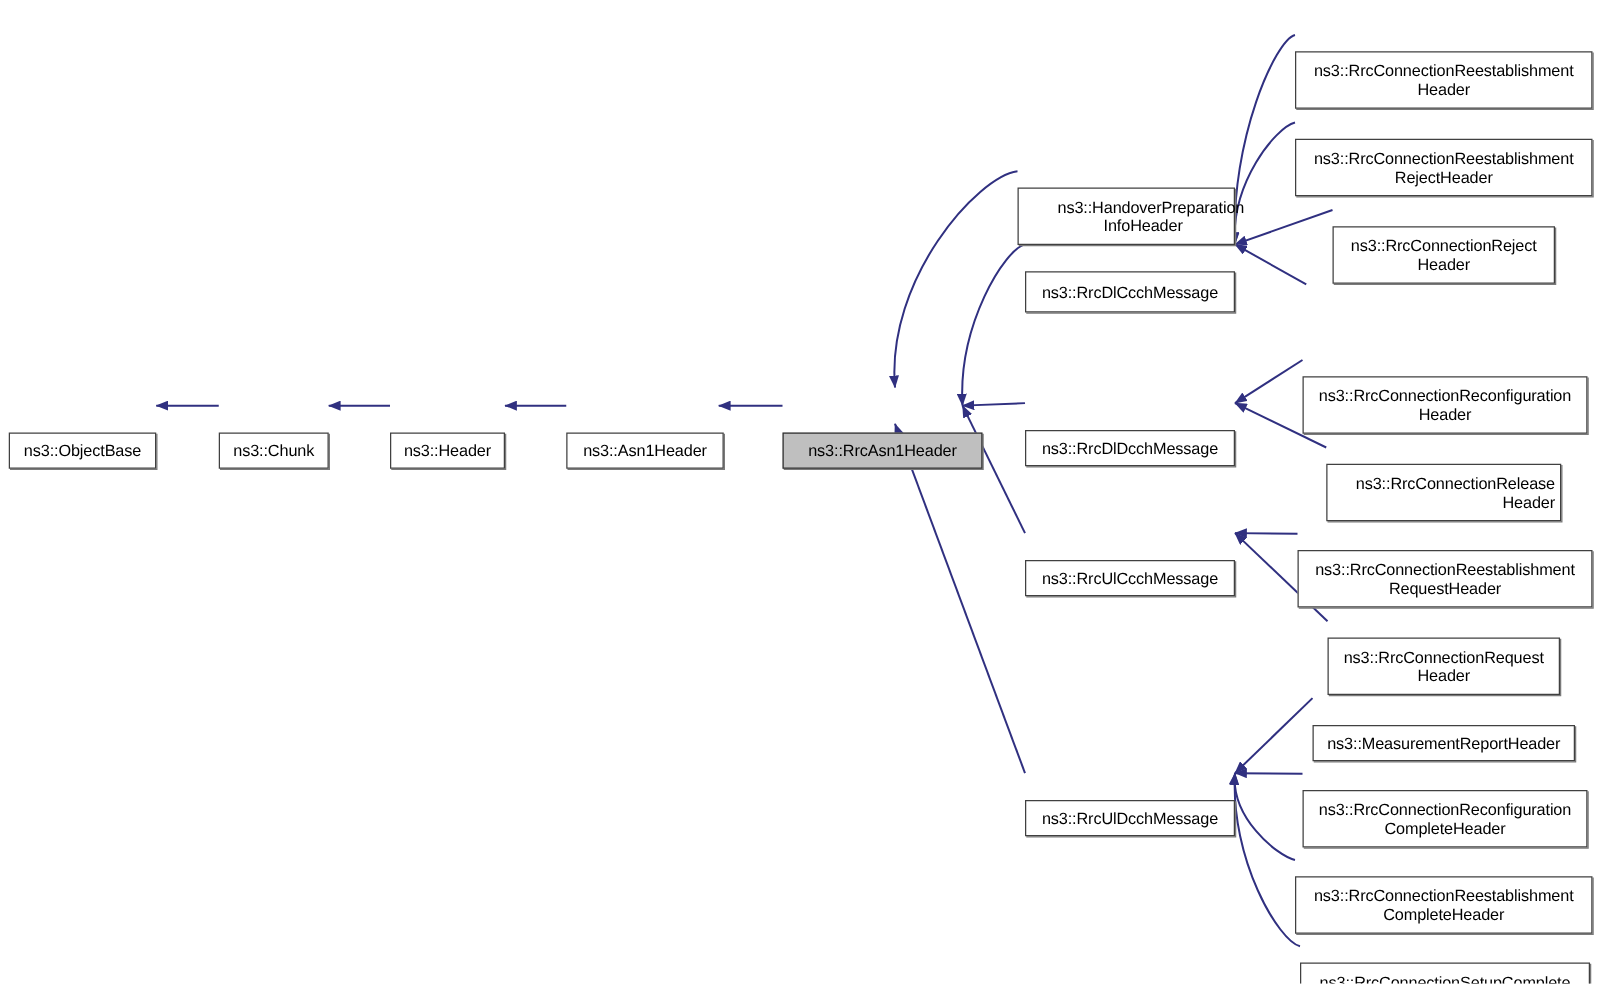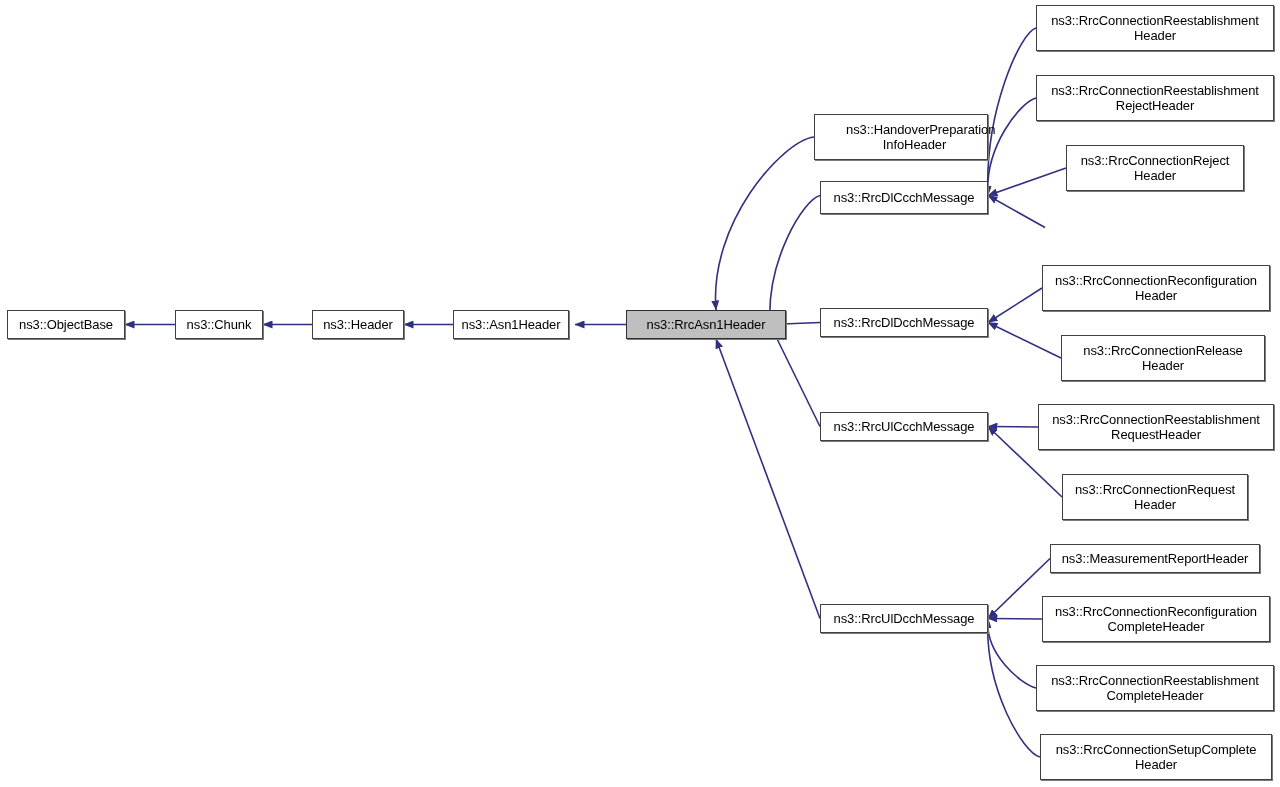--- a/index.html
+++ b/index.html
@@ -35,20 +35,21 @@
     font-size: 13px;
     line-height: 15px;
     letter-spacing: -0.1px;
     text-align: center;
     display: flex;
     align-items: center;
     justify-content: center;
     padding: 1px 4px;
     z-index: 5;
     box-shadow: 1px 1px 0 0 #7a7a7a;
+    margin-top: 36px;
   }
   .node span {
     display: block;
     width: 100%;
   }
   .node.highlight {
     background: #bfbfbf;
     border: 1px solid #303030;
   }
 </style>
@@ -92,21 +93,21 @@
   </div>
 
   <div class="node" style="left:175px;top:310px;width:88px;height:29px;">
     <span>ns3::Chunk</span>
   </div>
 
   <div class="node" style="left:312px;top:310px;width:92px;height:29px;">
     <span>ns3::Header</span>
   </div>
 
-  <div class="node" style="left:453px;top:310px;width:116px;height:29px;">
+  <div class="node" style="left:453px;top:310px;width:126px;height:29px;">
     <span>ns3::Asn1Header</span>
   </div>
 
   <div class="node highlight" style="left:626px;top:310px;width:160px;height:29px;">
     <span>ns3::RrcAsn1Header</span>
   </div>
 
   <div class="node" style="left:814px;top:114px;width:174px;height:46px;padding-left:31px;">
     <span>ns3::HandoverPreparation<br>InfoHeader</span>
   </div>
@@ -137,21 +138,21 @@
 
   <div class="node" style="left:1066px;top:145px;width:178px;height:46px;">
     <span>ns3::RrcConnectionReject<br>Header</span>
   </div>
 
 
   <div class="node" style="left:1042px;top:265px;width:228px;height:46px;">
     <span>ns3::RrcConnectionReconfiguration<br>Header</span>
   </div>
 
-  <div class="node" style="left:1061px;top:335px;width:204px;height:46px;">
+  <div class="node" style="left:1061px;top:335px;width:188px;height:46px;text-align:right;">
     <span>ns3::RrcConnectionRelease<br>Header</span>
   </div>
 
   <div class="node" style="left:1038px;top:404px;width:236px;height:46px;">
     <span>ns3::RrcConnectionReestablishment<br>RequestHeader</span>
   </div>
 
   <div class="node" style="left:1062px;top:474px;width:186px;height:46px;">
     <span>ns3::RrcConnectionRequest<br>Header</span>
   </div>

